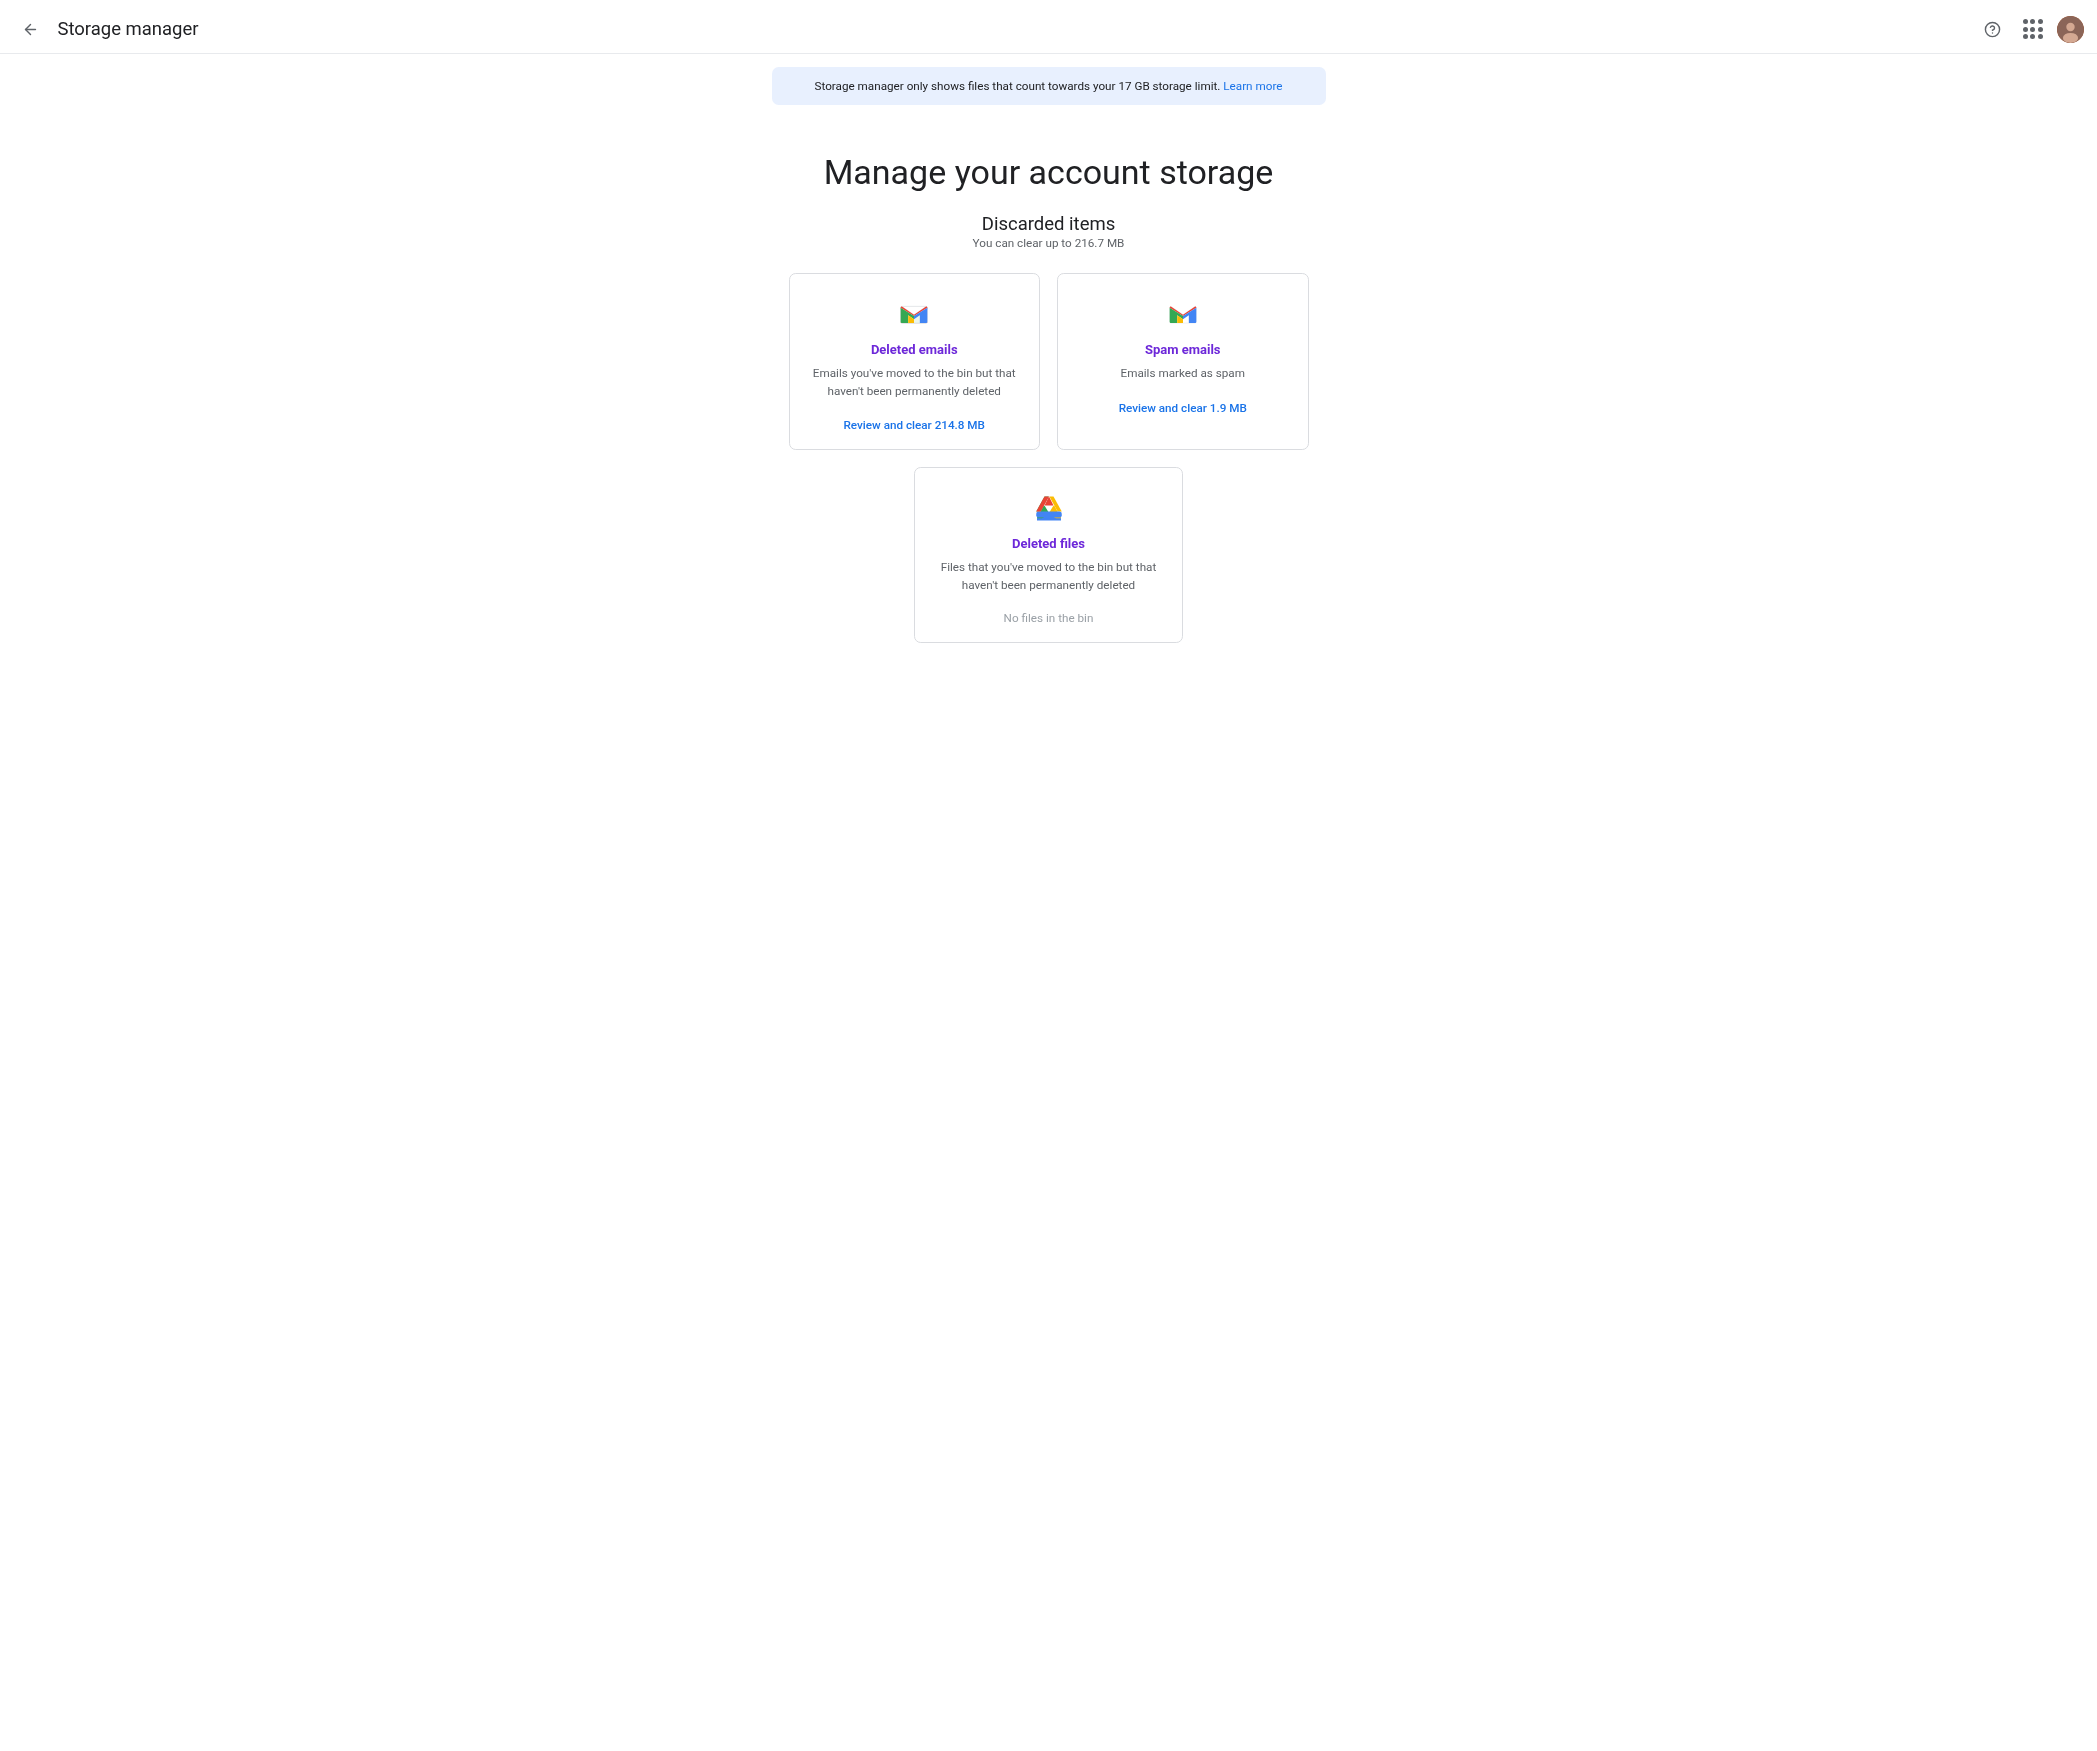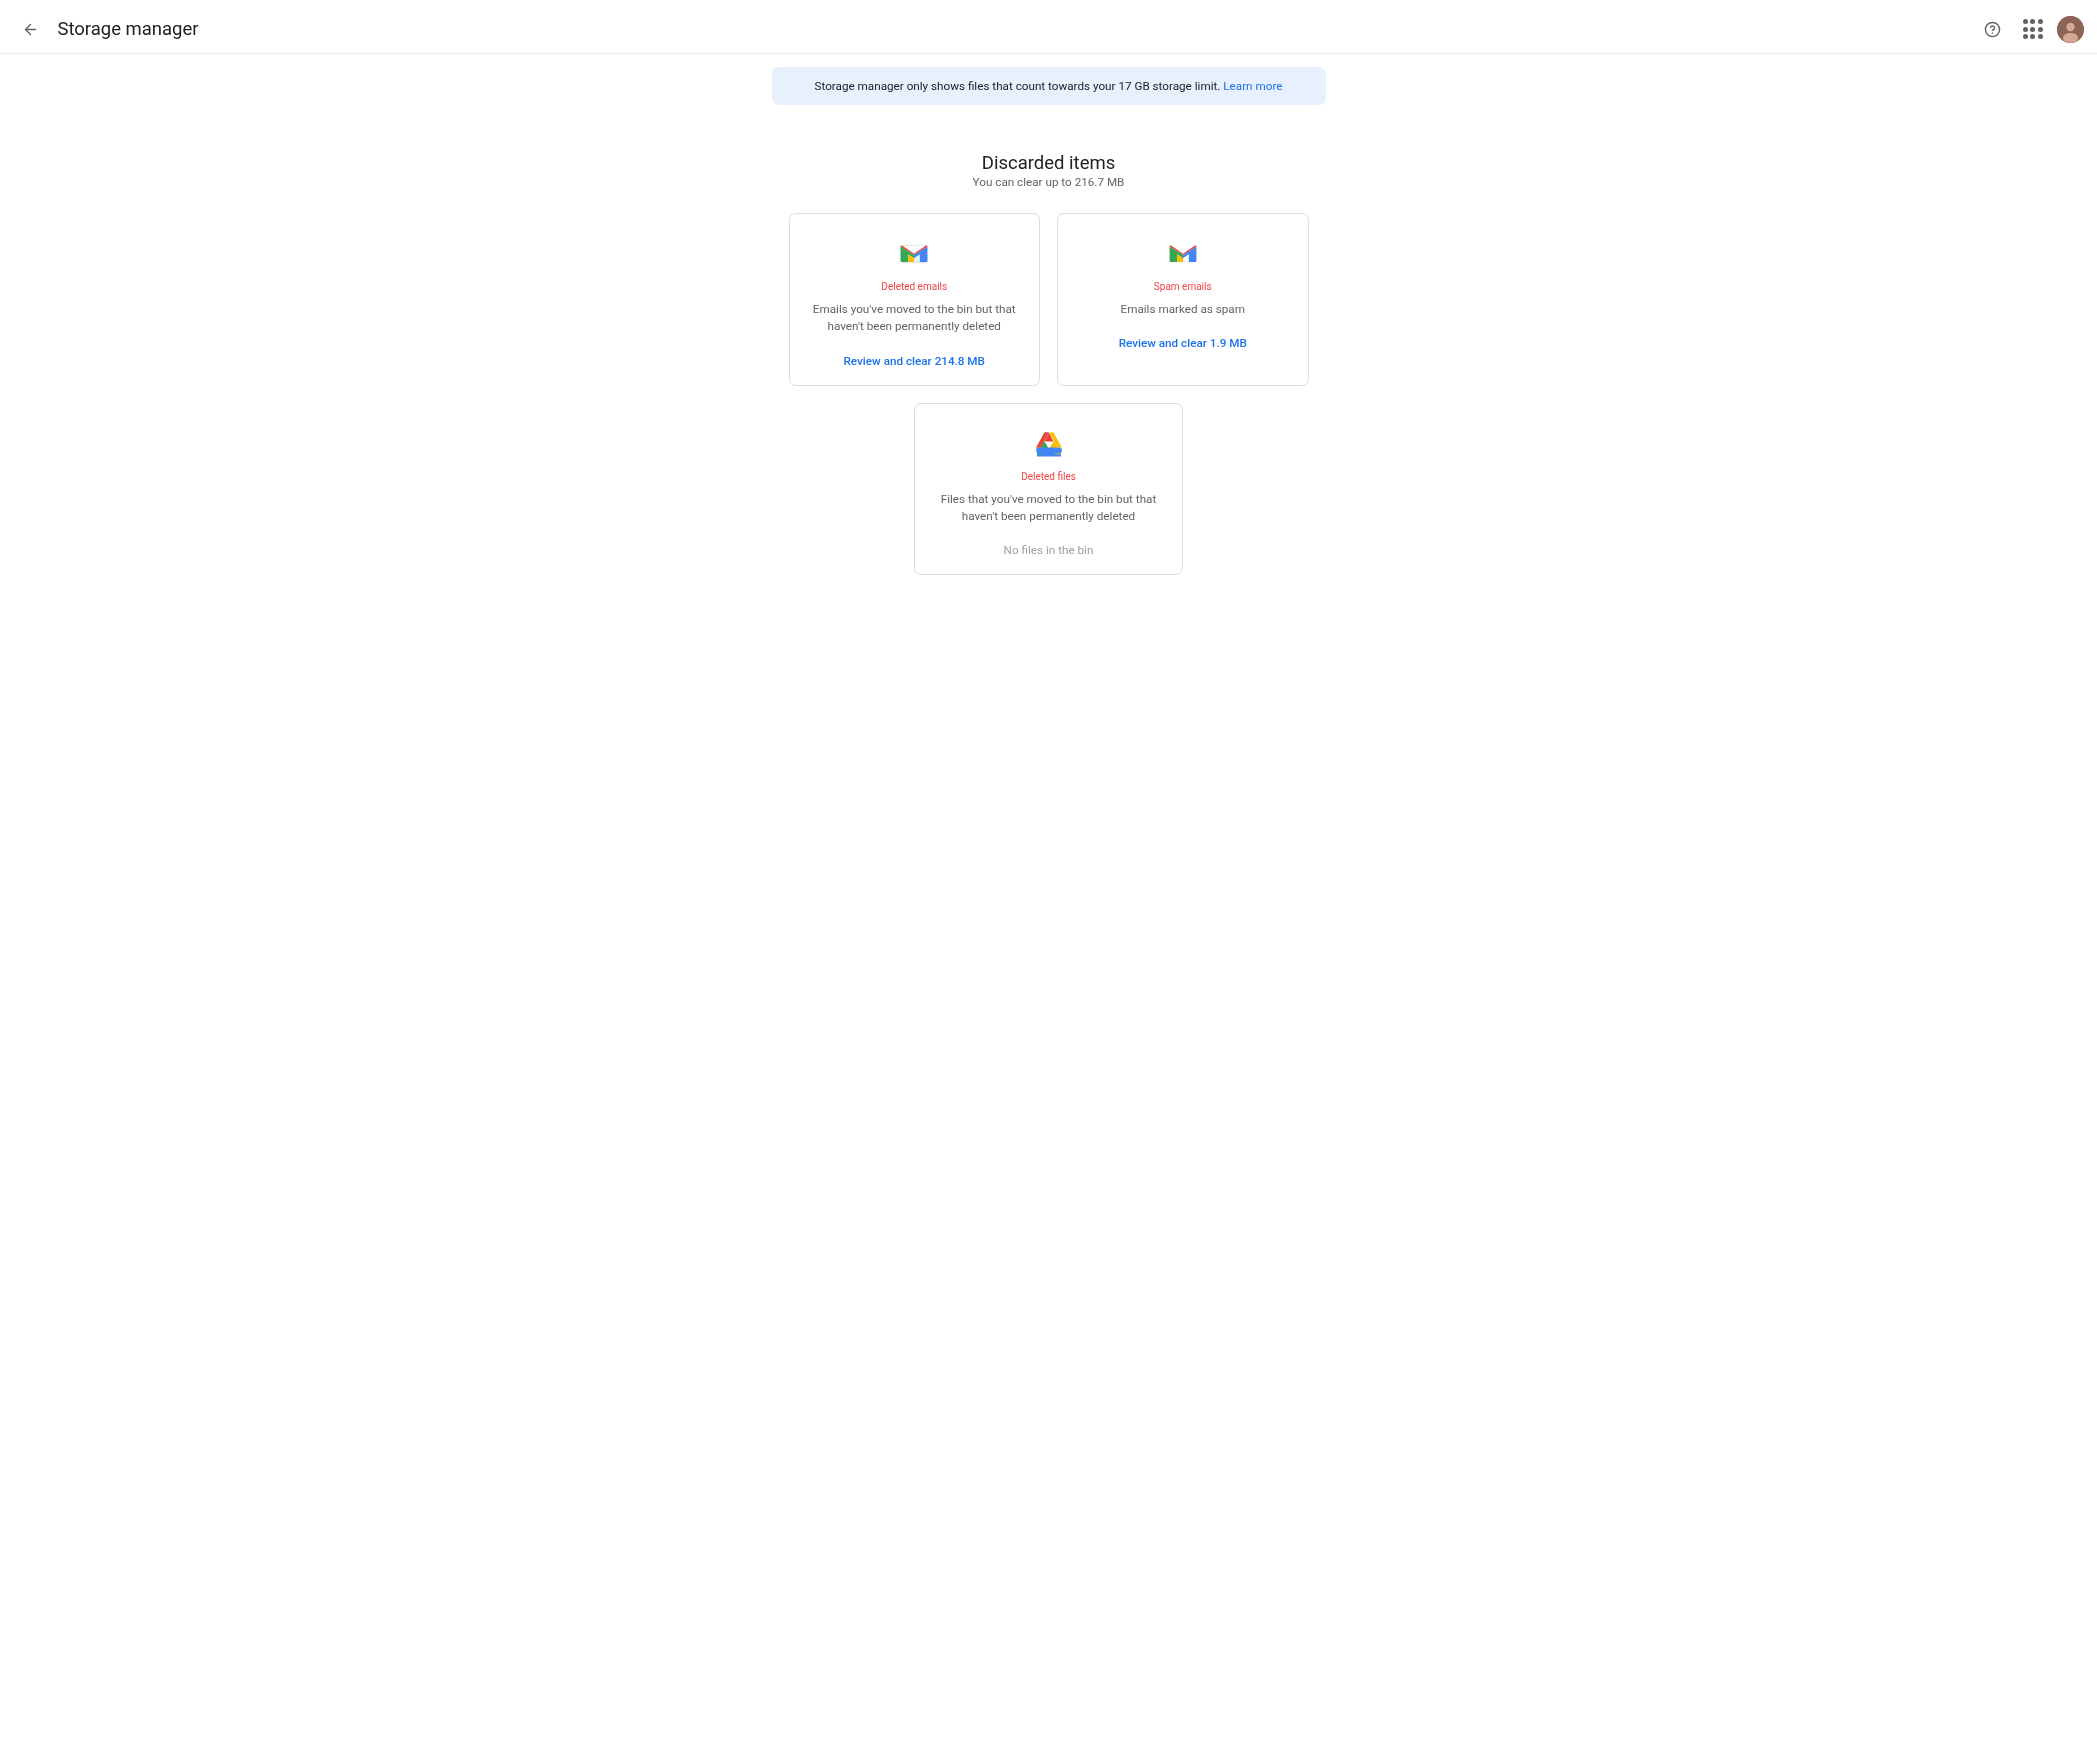--- a/index.html
+++ b/index.html
@@ -168,23 +168,23 @@
 
     .card-icon {
       margin-bottom: 10px;
       display: flex;
       justify-content: center;
       align-items: center;
       height: 34px;
     }
 
     .card-title {
-      font-size: 10px;
-      font-weight: 400;
-      color: #ef4444;
+      font-size: 13px;
+      font-weight: 700;
+      color: #6d28d9;
       margin-bottom: 8.4px;
     }
 
     .card-description {
       font-size: 11.7px;
       color: #5f6368;
       line-height: 1.5;
       margin-bottom: 17px;
     }
 
@@ -276,20 +276,21 @@
     </div>
   </div>
 </header>
 
 <div class="info-banner">
   <span>Storage manager only shows files that count towards your 17 GB storage limit.</span>
   <a href="#">Learn more</a>
 </div>
 
 <main class="main-content">
+  <h1 class="main-heading">Manage your account storage</h1>
 
   <section>
     <h2 class="section-title">Discarded items</h2>
     <p class="section-subtitle">You can clear up to 216.7 MB</p>
 
     <div class="cards-row">
 
       <div class="card">
         <div class="card-icon">
           <svg class="gmail-icon" viewBox="0 0 36 28" xmlns="http://www.w3.org/2000/svg">

